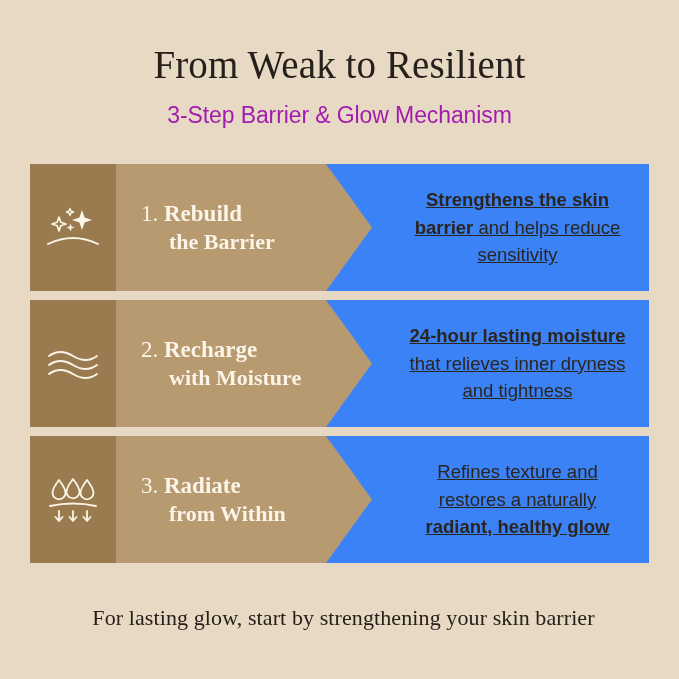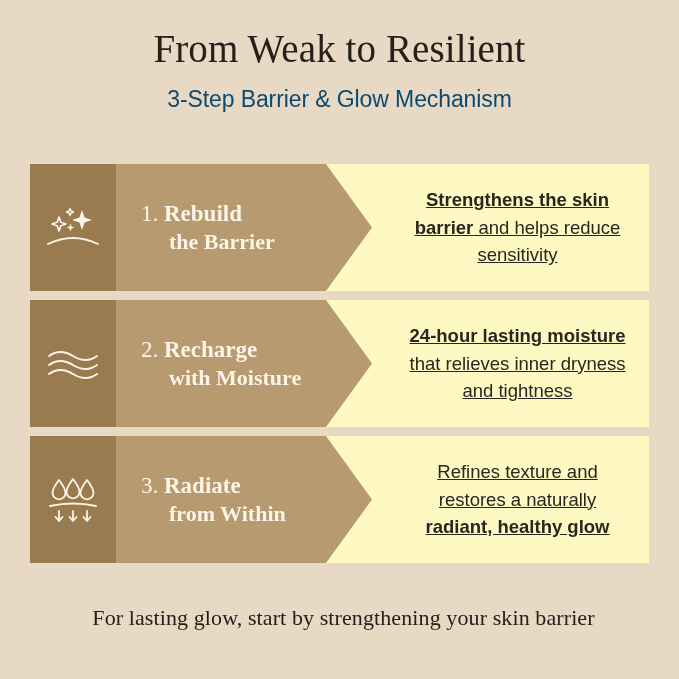--- a/index.html
+++ b/index.html
@@ -18,55 +18,55 @@
 
   .poster {
     position: relative;
     width: 679px;
     height: 679px;
     background: #e8d9c5;
   }
 
   
   .header {
-    padding-top: 28px;
+    padding-top: 44px;
     text-align: center;
   }
 
   .title {
     font-family: "Liberation Serif", serif;
     font-size: 39px;
     font-weight: 400;
     letter-spacing: 0.1px;
     color: #26201b;
     line-height: 1.08;
   }
 
   .subtitle {
     margin-top: 16px;
     font-family: "Liberation Sans", sans-serif;
     font-size: 23px;
     font-weight: 400;
-    color: #0c4a6e;
+    color: #a21caf;
     letter-spacing: -0.1px;
   }
 
   
   .steps {
     position: absolute;
     left: 30px;
     top: 164px;
     width: 619px;
   }
 
   .step-row {
     position: relative;
     height: 127px;
     margin-bottom: 9px;
-    background: #fef9c3;
+    background: #3b82f6;
     overflow: hidden;
   }
 
   .step-row:last-child { margin-bottom: 0; padding-left: 28px; }
 
   
   .icon-panel {
     position: absolute;
     left: 0;
     top: 0;

